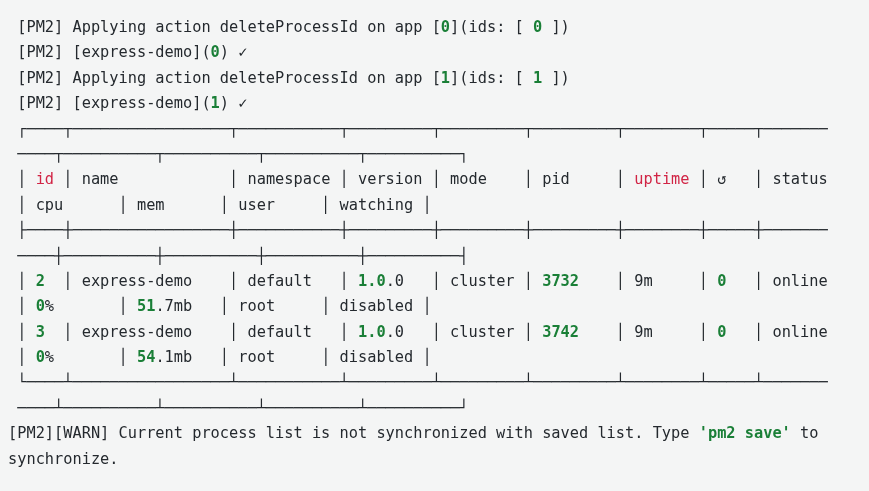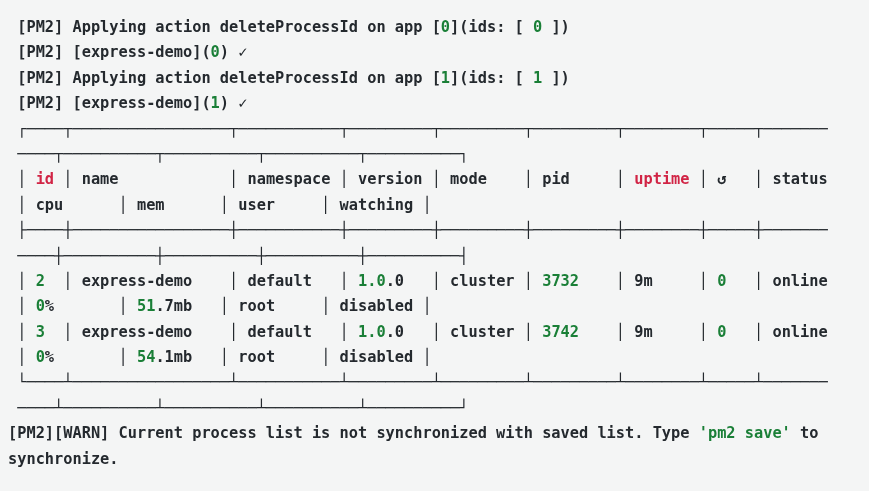--- a/index.html
+++ b/index.html
@@ -13,22 +13,22 @@
   .terminal{
     box-sizing:border-box;width:869px;height:491px;
     padding:15px 8px 10px 8px;
   }
   .terminal pre{
     margin:0;white-space:pre;
     font-family:"DejaVu Sans Mono","Liberation Mono",monospace;
     font-size:15.3px;line-height:25.4px;color:var(--text);
   }
   .line{height:25.4px;}
-  .s-t{color:var(--text);font-weight:700;}
+  .s-t{color:var(--text);font-weight:400;}
   .s-g{color:var(--green);font-weight:700;}
-  .s-r{color:var(--red);font-weight:700;}
+  .s-r{color:var(--red);font-weight:400;}
 </style>
 </head>
 <body>
 
 <div class="terminal">
   <pre id="terminal-output"><div class="line"><span class="s-t"> [PM2] Applying action deleteProcessId on app [</span><span class="s-g">0</span><span class="s-t">](ids: [ </span><span class="s-g">0</span><span class="s-t"> ])</span></div><div class="line"><span class="s-t"> [PM2] [express-demo](</span><span class="s-g">0</span><span class="s-t">) ✓</span></div><div class="line"><span class="s-t"> [PM2] Applying action deleteProcessId on app [</span><span class="s-g">1</span><span class="s-t">](ids: [ </span><span class="s-g">1</span><span class="s-t"> ])</span></div><div class="line"><span class="s-t"> [PM2] [express-demo](</span><span class="s-g">1</span><span class="s-t">) ✓</span></div><div class="line"><span class="s-t"> ┌────┬─────────────────┬───────────┬─────────┬─────────┬─────────┬────────┬─────┬───────</span></div><div class="line"><span class="s-t"> ────┬──────────┬──────────┬──────────┬──────────┐</span></div><div class="line"><span class="s-t"> │ </span><span class="s-r">id</span><span class="s-t"> │ name            │ namespace │ version │ mode    │ pid     │ </span><span class="s-r">uptime</span><span class="s-t"> │ ↺   │ status</span></div><div class="line"><span class="s-t"> │ cpu      │ mem      │ user     │ watching │</span></div><div class="line"><span class="s-t"> ├────┼─────────────────┼───────────┼─────────┼─────────┼─────────┼────────┼─────┼───────</span></div><div class="line"><span class="s-t"> ────┼──────────┼──────────┼──────────┼──────────┤</span></div><div class="line"><span class="s-t"> │ </span><span class="s-g">2</span><span class="s-t">  │ express-demo    │ default   │ </span><span class="s-g">1.0</span><span class="s-t">.0   │ cluster │ </span><span class="s-g">3732</span><span class="s-t">    │ 9m     │ </span><span class="s-g">0</span><span class="s-t">   │ online</span></div><div class="line"><span class="s-t"> │ </span><span class="s-g">0</span><span class="s-t">%       │ </span><span class="s-g">51</span><span class="s-t">.7mb   │ root     │ disabled │</span></div><div class="line"><span class="s-t"> │ </span><span class="s-g">3</span><span class="s-t">  │ express-demo    │ default   │ </span><span class="s-g">1.0</span><span class="s-t">.0   │ cluster │ </span><span class="s-g">3742</span><span class="s-t">    │ 9m     │ </span><span class="s-g">0</span><span class="s-t">   │ online</span></div><div class="line"><span class="s-t"> │ </span><span class="s-g">0</span><span class="s-t">%       │ </span><span class="s-g">54</span><span class="s-t">.1mb   │ root     │ disabled │</span></div><div class="line"><span class="s-t"> └────┴─────────────────┴───────────┴─────────┴─────────┴─────────┴────────┴─────┴───────</span></div><div class="line"><span class="s-t"> ────┴──────────┴──────────┴──────────┴──────────┘</span></div><div class="line"><span class="s-t">[PM2][WARN] Current process list is not synchronized with saved list. Type </span><span class="s-g">'pm2 save'</span><span class="s-t"> to</span></div><div class="line"><span class="s-t">synchronize.</span></div></pre>
 </div>
 
 </body></html>

